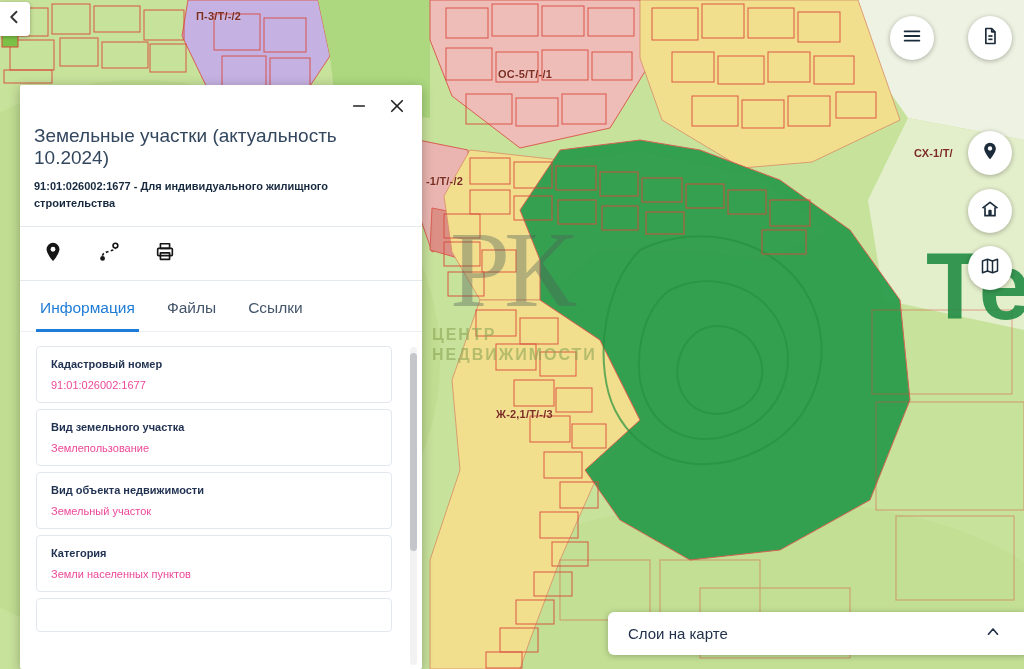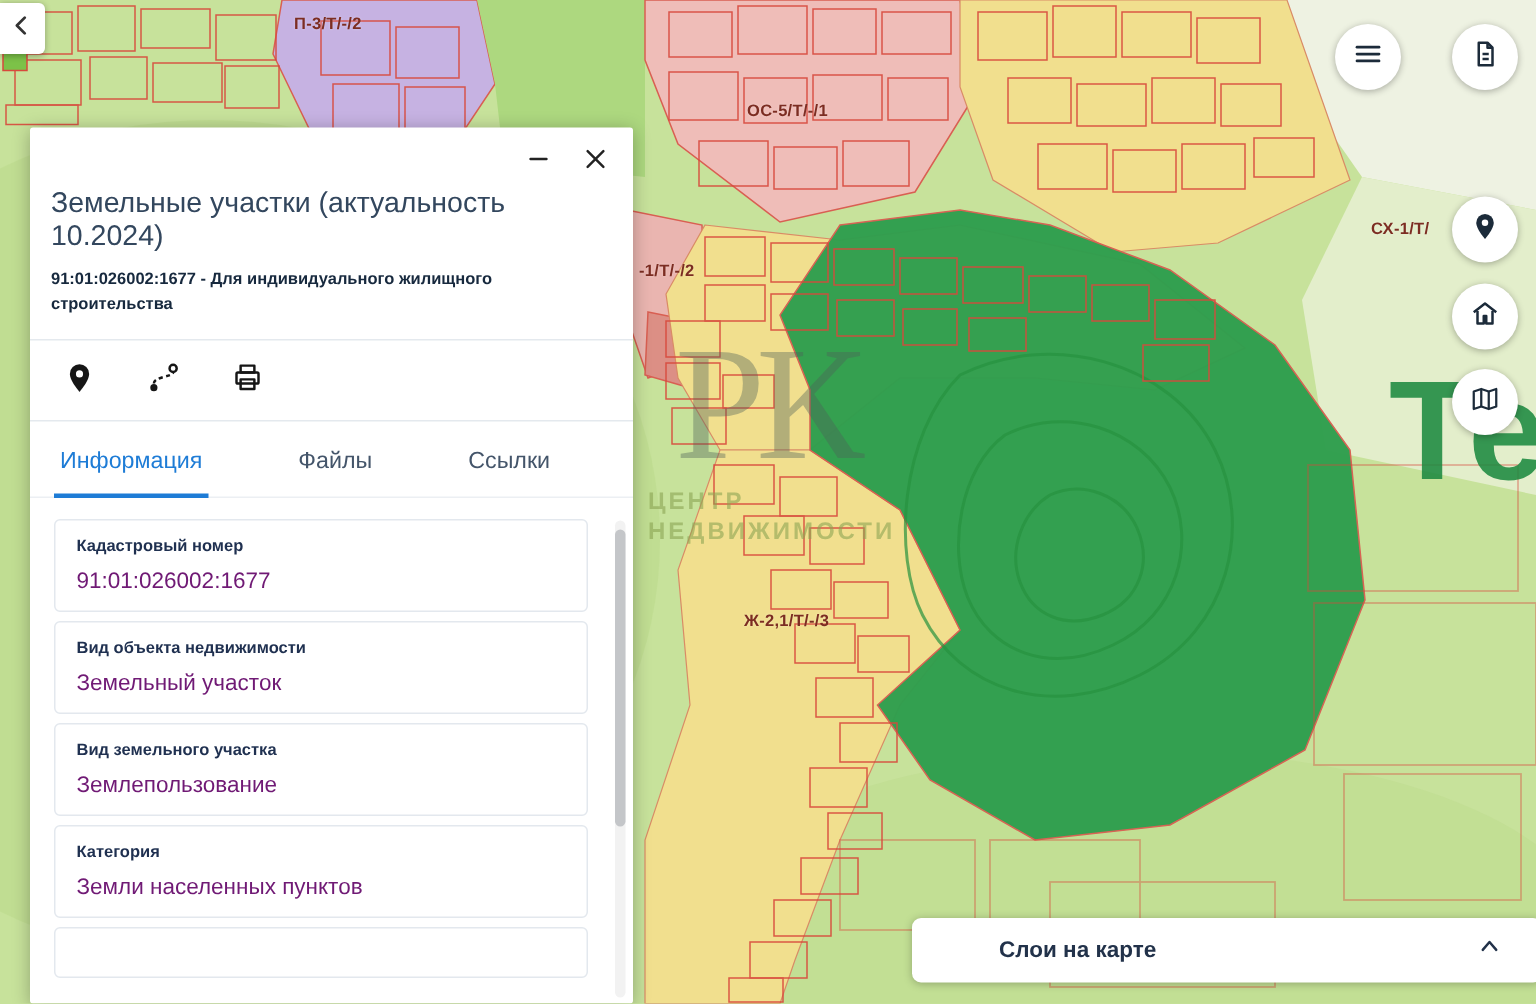--- a/index.html
+++ b/index.html
@@ -46,41 +46,41 @@
     box-shadow:0 2px 12px rgba(0,0,0,.28); z-index:20; border-radius:2px;
   }
   .panel-window-btns { position:absolute; top:10px; right:12px; display:flex; gap:12px; }
   .win-btn { width:26px; height:26px; display:flex; align-items:center; justify-content:center; cursor:pointer; }
   .panel-header { padding:40px 48px 0 14px; }
   .panel-subtitle { font-size:19px; color:#33475e; }
   .panel-title { font-size:11px; font-weight:bold; color:#17293e; line-height:1.55; margin-top:9px; padding-right:6px; }
   .divider { height:1px; background:#e4e9ee; margin:14px 0 0 0; }
   .icon-row { display:flex; align-items:center; gap:30px; padding:14px 0 13px 20px; }
   .icon-row .tool-icon { width:26px; height:26px; display:flex; align-items:center; justify-content:center; cursor:pointer; }
-  .tabs-row { display:flex; gap:56px; padding:12px 0 0 16px; border-bottom:1px solid #eceff3; }
+  .tabs-row { display:flex; gap:24px; padding:12px 0 0 16px; border-bottom:1px solid #eceff3; }
   .tab { font-size:15.5px; color:#44556a; padding:6px 4px 12px 4px; cursor:pointer; }
   .tab.active { color:#1e7cd6; border-bottom:3px solid #1e7cd6; margin-bottom:-1px; }
   .panel-content { position:relative; padding:8px 24px 0 10px; }
   .field {
     border:1px solid #e3e8ee; border-radius:4px; margin:6px 6px 6px 6px; padding:11px 14px;
   }
   .field-label { font-size:11px; font-weight:bold; color:#1f3050; }
-  .field-value { font-size:15px; color:#701a75; margin-top:9px; }
+  .field-value { font-size:11px; color:#ec4899; margin-top:9px; }
   .field.partial { height:34px; overflow:hidden; }
   .scroll-track {
     position:absolute; right:5px; top:262px; width:7px; height:318px; background:#f2f2f2; border-radius:4px;
   }
   .scroll-thumb { position:absolute; left:0; top:6px; width:7px; height:198px; background:#c4c6c9; border-radius:4px; cursor:pointer; }
   
   .layers-panel {
     position:absolute; left:608px; top:612px; width:420px; height:43px; background:#fff;
     border-radius:6px; box-shadow:0 1px 6px rgba(0,0,0,.25); z-index:20;
     display:flex; align-items:center; justify-content:space-between; padding:0 26px 0 20px;
   }
-  .layers-label { font-size:15px; font-weight:bold; color:#22324a;margin-left:38px; }
+  .layers-label { font-size:15px; font-weight:normal; color:#22324a; }
 </style>
 </head>
 <body>
 
 <svg id="map-svg" viewBox="0 0 1024 669" xmlns="http://www.w3.org/2000/svg">
   <rect width="1024" height="669" fill="#c7e29b"></rect>
   <ellipse cx="140" cy="360" rx="300" ry="280" fill="#bddb8e" opacity="0.7"></ellipse>
   <ellipse cx="760" cy="620" rx="300" ry="120" fill="#bddb8e" opacity="0.5"></ellipse>
 
   <polygon points="858,0 1024,0 1024,140 908,118 862,52" fill="#eef2e2"></polygon>
@@ -320,26 +320,26 @@
     <div class="tab">Файлы</div>
     <div class="tab">Ссылки</div>
   </div>
 
   <div class="panel-content">
     <div class="field">
       <div class="field-label">Кадастровый номер</div>
       <div class="field-value">91:01:026002:1677</div>
     </div>
     <div class="field">
+      <div class="field-label">Вид земельного участка</div>
+      <div class="field-value">Землепользование</div>
+    </div>
+    <div class="field">
       <div class="field-label">Вид объекта недвижимости</div>
       <div class="field-value">Земельный участок</div>
-    </div>
-    <div class="field">
-      <div class="field-label">Вид земельного участка</div>
-      <div class="field-value">Землепользование</div>
     </div>
     <div class="field">
       <div class="field-label">Категория</div>
       <div class="field-value">Земли населенных пунктов</div>
     </div>
     <div class="field partial">
       
     </div>
   </div>
 

